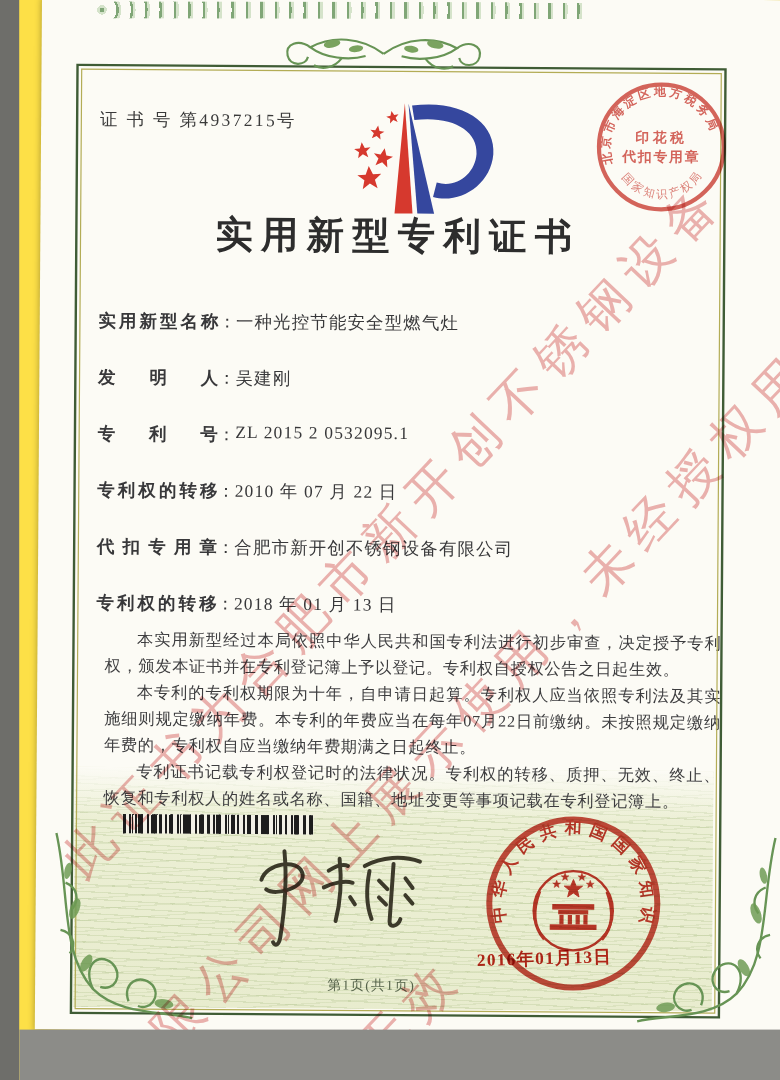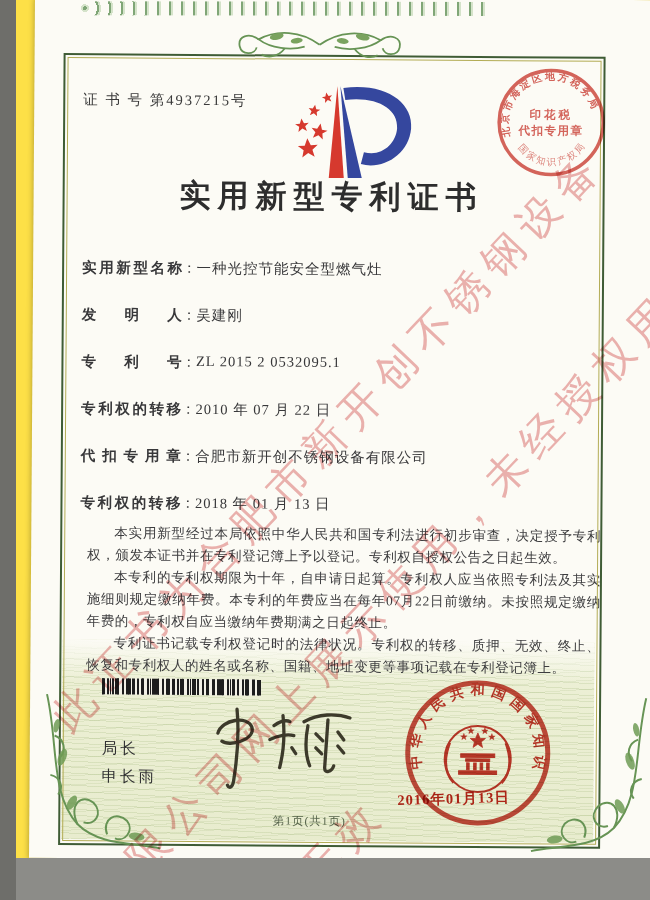--- a/index.html
+++ b/index.html
@@ -124,24 +124,20 @@
     </div>
 
     <div class="bodytext">
       <p>本实用新型经过本局依照中华人民共和国专利法进行初步审查，决定授予专利权，颁发本证书并在专利登记簿上予以登记。专利权自授权公告之日起生效。</p>
       <p>本专利的专利权期限为十年，自申请日起算。专利权人应当依照专利法及其实施细则规定缴纳年费。本专利的年费应当在每年07月22日前缴纳。未按照规定缴纳年费的，专利权自应当缴纳年费期满之日起终止。</p>
       <p>专利证书记载专利权登记时的法律状况。专利权的转移、质押、无效、终止、恢复和专利权人的姓名或名称、国籍、地址变更等事项记载在专利登记簿上。</p>
     </div>
 
     <div class="barcode"></div>
 
-    <div class="signer">
-      <div>局长</div>
-      <div>申长雨</div>
-    </div>
 
     <svg class="signature" viewBox="0 0 150 90">
       <g fill="none" stroke="#2e2b1d" stroke-width="3.3" stroke-linecap="round" opacity=".92">
         <path d="M14,30 C18,16 44,12 48,24 C52,36 26,44 18,38"></path>
         <path d="M33,6 C35,26 34,52 30,78 C29,84 26,86 24,82"></path>
         <path d="M70,22 C76,18 82,16 86,18"></path>
         <path d="M66,36 C74,32 84,30 90,32"></path>
         <path d="M79,12 C81,30 80,48 76,64"></path>
         <path d="M88,44 l4,6"></path>
         <path d="M100,18 C114,10 132,9 146,14"></path>

